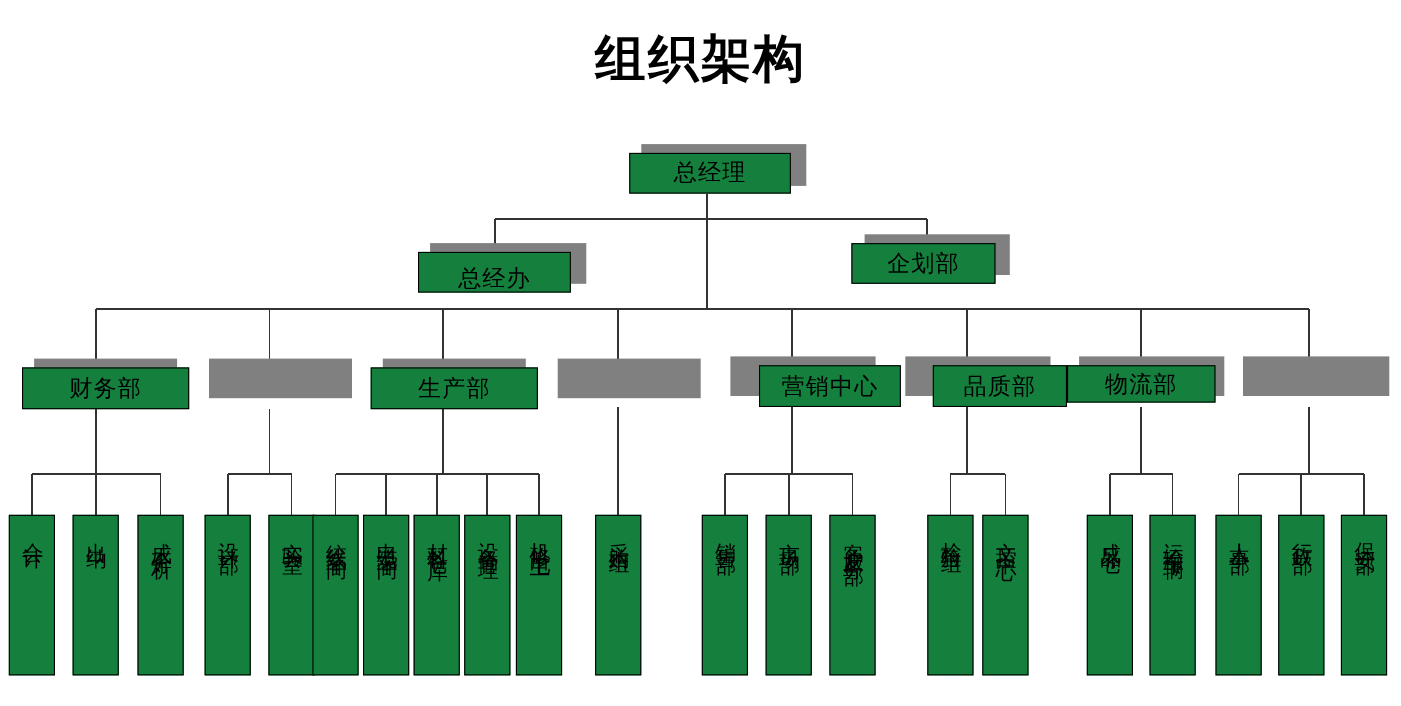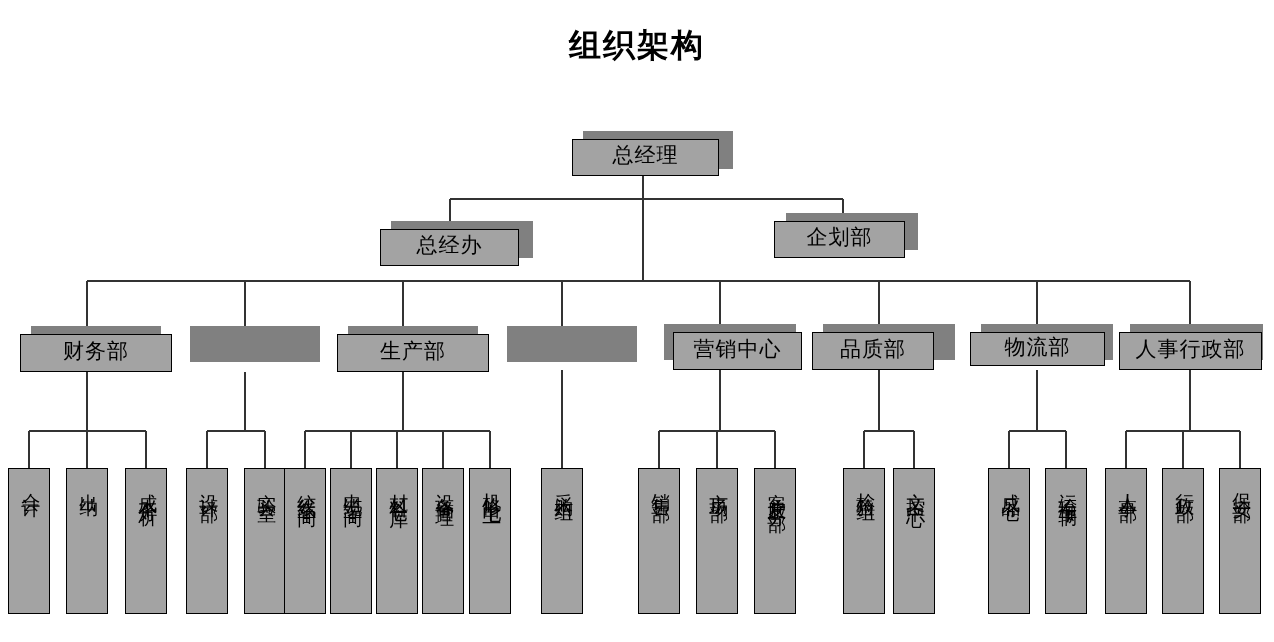--- a/index.html
+++ b/index.html
@@ -18,21 +18,21 @@
     height: 642px;
     background: #ffffff;
     overflow: hidden;
   }
   #title {
     position: absolute;
     left: 0;
     top: 26px;
     width: 1274px;
     text-align: center;
-    font-size: 32px;
+    font-size: 46px;
     font-weight: 700;
     letter-spacing: 2px;
     line-height: 1.2;
     color: #000000;
   }
   #connectors {
     position: absolute;
     left: 0;
     top: 0;
     width: 1274px;
@@ -40,28 +40,27 @@
     pointer-events: none;
   }
   
   .shadow {
     position: absolute;
     background: #808080;
     z-index: 1;
   }
   .node {
     position: absolute;
-    background: #a3a3a3;
+    background: #15803d;
     border: 1.5px solid #000000;
     box-sizing: border-box;
     z-index: 2;
     display: flex;
     align-items: center;
     justify-content: center;
-    font-family: Liberation Mono, monospace;
   }
   .node .label {
     display: block;
     text-align: center;
     color: #000000;
   }
   
   .node.h .label {
     font-size: 21px;
     line-height: 1.15;
@@ -155,21 +154,21 @@
       <path d="M 1240 431 L 1240 468"></path>
     </g>
   </svg>
 
   <div class="shadow" style="left:583px; top:131px; width:150px; height:38px;"></div>
   <div class="node h top" style="left:572px; top:139px; width:147px; height:37px;">
     <span class="label">总经理</span>
   </div>
 
   <div class="shadow" style="left:391px; top:221px; width:142px; height:37px;"></div>
-  <div class="node h" style="left:380px; top:229px; width:139px; height:37px;">
+  <div class="node h" style="left:380px; top:229px; width:139px; height:37px;align-items:flex-end;">
     <span class="label">总经办</span>
   </div>
 
   <div class="shadow" style="left:786px; top:213px; width:132px; height:37px;"></div>
   <div class="node h" style="left:774px; top:221px; width:131px; height:37px;">
     <span class="label">企划部</span>
   </div>
 
   <div class="shadow" style="left:31px; top:326px; width:130px; height:36px;"></div>
   <div class="node h" style="left:20px; top:334px; width:152px; height:38px;">
@@ -179,38 +178,35 @@
   <div class="shadow" style="left:190px; top:326px; width:130px; height:36px;"></div>
 
   <div class="shadow" style="left:348px; top:326px; width:130px; height:36px;"></div>
   <div class="node h" style="left:337px; top:334px; width:152px; height:38px;">
     <span class="label">生产部</span>
   </div>
 
   <div class="shadow" style="left:507px; top:326px; width:130px; height:36px;"></div>
 
   <div class="shadow" style="left:664px; top:324px; width:132px; height:36px;"></div>
-  <div class="node h" style="left:673px; top:332px; width:129px; height:38px;">
+  <div class="node h" style="left:690px; top:332px; width:129px; height:38px;">
     <span class="label">营销中心</span>
   </div>
 
   <div class="shadow" style="left:823px; top:324px; width:132px; height:36px;"></div>
-  <div class="node h" style="left:812px; top:332px; width:122px; height:38px;">
+  <div class="node h" style="left:848px; top:332px; width:122px; height:38px;">
     <span class="label">品质部</span>
   </div>
 
   <div class="shadow" style="left:981px; top:324px; width:132px; height:36px;"></div>
   <div class="node h" style="left:970px; top:332px; width:135px; height:34px;">
     <span class="label">物流部</span>
   </div>
 
   <div class="shadow" style="left:1130px; top:324px; width:133px; height:36px;"></div>
-  <div class="node h" style="left:1119px; top:332px; width:143px; height:38px;">
-    <span class="label">人事行政部</span>
-  </div>
 
   <div class="node v" style="left:8px; top:468px; width:42px; height:146px;">
     <span class="label">会计</span>
   </div>
   <div class="node v" style="left:66px; top:468px; width:42px; height:146px;">
     <span class="label">出纳</span>
   </div>
   <div class="node v" style="left:125px; top:468px; width:42px; height:146px;">
     <span class="label">成本分析</span>
   </div>

